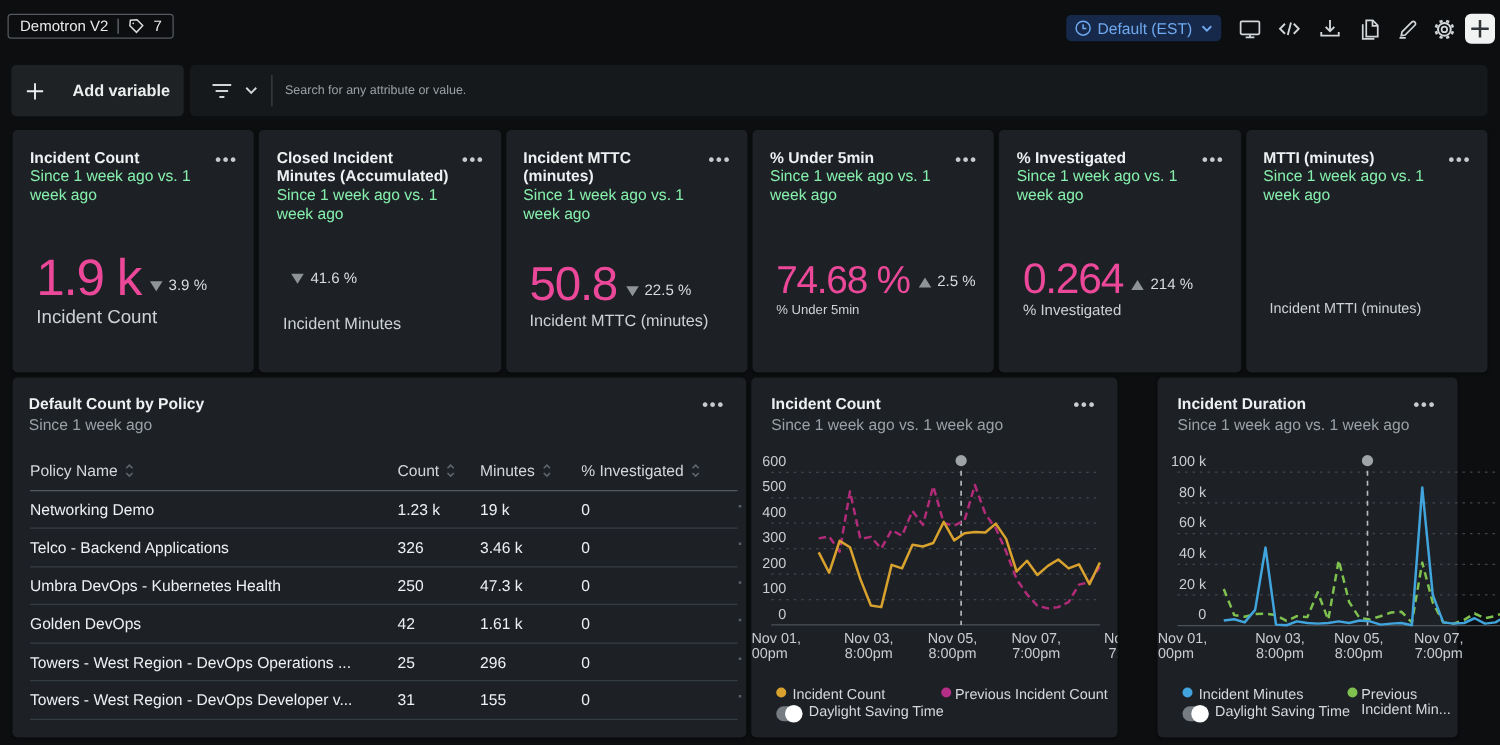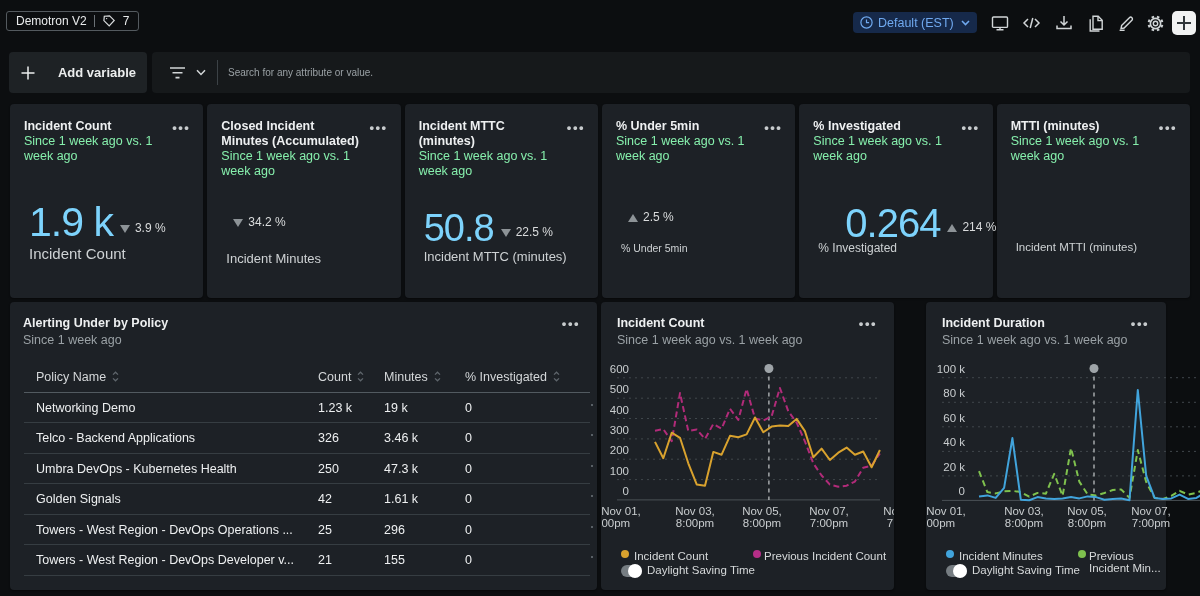--- a/index.html
+++ b/index.html
@@ -19,36 +19,36 @@
 .searchbar { position:absolute; left:152px; top:52px; width:1038px; height:41px; background:#16191b; border-radius:4px; display:flex; align-items:center; }
 .searchbar .vline { width:1px; height:25px; background:#3c4246; margin-left:11px; }
 .searchbar .ph { color:#9aa1a5; font-size:10px; margin-left:10px; }
 
 .kpirow { position:absolute; left:10px; top:104px; width:1180px; height:194px; display:grid; grid-template-columns:repeat(6,1fr); gap:4px; }
 .card { background:#1d2126; border-radius:4px; position:relative; box-shadow:0 1px 2px rgba(0,0,0,.45); }
 .card .tt { position:absolute; left:14px; top:15px; right:26px; font-size:12.5px; font-weight:bold; color:#eef0f1; line-height:15px; }
 .card .st { font-weight:normal; color:#86efac; }
 .card .dots { position:absolute; right:13px; top:16px; color:#c7cbcd; font-size:13px; font-weight:bold; letter-spacing:1.5px; }
 .vrow { position:absolute; left:19px; display:flex; align-items:flex-end; white-space:nowrap; }
-.vrow .num { color:#7dd3fc; letter-spacing:-1px; }
+.vrow .num { color:#ec4899; letter-spacing:-1px; }
 .tri-dn { width:0; height:0; border-left:5.5px solid transparent; border-right:5.5px solid transparent; border-top:8.5px solid #8d9397; margin:0 5px 8px 7px; }
 .tri-up { width:0; height:0; border-left:5.5px solid transparent; border-right:5.5px solid transparent; border-bottom:8.5px solid #8d9397; margin:0 5px 8px 7px; }
 .pct { color:#dadcdd; font-size:12px; margin-bottom:6px; }
 .vlabel { position:absolute; left:19px; color:#ced2d4; white-space:nowrap; }
 
 .panel { position:absolute; top:302px; height:288px; background:#1d2126; border-radius:4px; box-shadow:0 1px 2px rgba(0,0,0,.45); }
 .panel .tt { position:absolute; left:16px; top:14px; font-size:12.5px; font-weight:bold; color:#eef0f1; }
 .panel .st { position:absolute; left:16px; top:31px; font-size:12.5px; color:#9aa1a5; }
 .panel .dots { position:absolute; right:17px; top:14px; color:#c7cbcd; font-size:13px; font-weight:bold; letter-spacing:1.5px; }
 
 .thead { position:absolute; top:368px; font-size:12.5px; color:#d4d7d9; }
 .thead span, .trow span { white-space:nowrap; }
 .trow { position:absolute; font-size:12.5px; color:#eef0f1; }
 .tline { position:absolute; height:1px; background:#363d42; }
-.c1{left:36px;} .c2{left:318px;} .c3{left:384px;} .c4{left:465px;}
+.c1{left:24px;} .c2{left:318px;} .c3{left:384px;} .c4{left:465px;}
 
 .ldot { position:absolute; width:8px; height:8px; border-radius:50%; }
 .ltext { position:absolute; font-size:11.5px; color:#d6d9da; }
 .toggle { position:absolute; width:21px; height:12px; border-radius:6px; background:#767d82; }
 .toggle:after { content:""; position:absolute; right:0px; top:-1px; width:14px; height:14px; border-radius:50%; background:#ffffff; }
 </style>
 </head>
 <body>
 
 <div class="chip">
@@ -133,62 +133,63 @@
         <span class="tri-dn"></span>
         <span class="pct">3.9 %</span>
       </div>
 <div class="vlabel" style="top:141px;font-size:15px;">Incident Count</div>
     </div>
 <div class="card">
       <div class="tt">Closed Incident<br>Minutes (Accumulated)<br><span class="st">Since 1 week ago vs. 1<br>week ago</span></div>
       <div class="dots">•••</div>
 <div class="vrow" style="top:111px">
         <span class="tri-dn"></span>
-        <span class="pct">34.2 %</span>
+        <span class="pct">41.6 %</span>
       </div>
 <div class="vlabel" style="top:147px;font-size:13px;">Incident Minutes</div>
     </div>
 <div class="card">
       <div class="tt">Incident MTTC<br>(minutes)<br><span class="st">Since 1 week ago vs. 1<br>week ago</span></div>
       <div class="dots">•••</div>
 <div class="vrow" style="top:107px">
         <span class="num" style="font-size:38px;line-height:34px;">50.8</span>
         <span class="tri-dn"></span>
         <span class="pct">22.5 %</span>
       </div>
 <div class="vlabel" style="top:145px;font-size:13px;">Incident MTTC (minutes)</div>
     </div>
 <div class="card">
       <div class="tt">% Under 5min<br><span class="st">Since 1 week ago vs. 1<br>week ago</span></div>
       <div class="dots">•••</div>
 <div class="vrow" style="top:106px">
+        <span class="num" style="font-size:31px;line-height:28px;">74.68 %</span>
         <span class="tri-up"></span>
         <span class="pct">2.5 %</span>
       </div>
 <div class="vlabel" style="top:138px;font-size:10.5px;">% Under 5min</div>
     </div>
 <div class="card">
       <div class="tt">% Investigated<br><span class="st">Since 1 week ago vs. 1<br>week ago</span></div>
       <div class="dots">•••</div>
 <div class="vrow" style="top:102px">
-        <span class="num" style="font-size:40px;line-height:34px;margin-left:27px;">0.264</span>
+        <span class="num" style="font-size:34px;line-height:34px;">0.264</span>
         <span class="tri-up"></span>
         <span class="pct">214 %</span>
       </div>
 <div class="vlabel" style="top:137px;font-size:12px;">% Investigated</div>
     </div>
 <div class="card">
       <div class="tt">MTTI (minutes)<br><span class="st">Since 1 week ago vs. 1<br>week ago</span></div>
       <div class="dots">•••</div>
 <div class="vlabel" style="top:137px;font-size:11.5px;">Incident MTTI (minutes)</div>
     </div>
 </div>
 
 <div class="panel" style="left:10px; width:587px;">
-<div class="tt" style="left:13px;">Alerting Under by Policy</div>
+<div class="tt" style="left:13px;">Default Count by Policy</div>
 <div class="st" style="left:13px;">Since 1 week ago</div>
 <div class="dots">•••</div>
 </div>
 <div class="thead" style="top:370px;">
     <span class="abs c1">Policy Name<svg width="7" height="11" viewBox="0 0 7 11" style="margin-left:6px;vertical-align:-1px;" fill="none" stroke="#5f666c" stroke-width="1.3">
         <path d="M1 3.6 L3.5 1.2 L6 3.6"></path>
         <path d="M1 7.4 L3.5 9.8 L6 7.4"></path>
       </svg></span>
     <span class="abs c2">Count<svg width="7" height="11" viewBox="0 0 7 11" style="margin-left:6px;vertical-align:-1px;" fill="none" stroke="#5f666c" stroke-width="1.3">
         <path d="M1 3.6 L3.5 1.2 L6 3.6"></path>
@@ -219,36 +220,36 @@
   </div>
 <div class="tline" style="left:24px; top:453px; width:566px;"></div>
 <div class="trow" style="top:462px;">
     <span class="abs c1">Umbra DevOps - Kubernetes Health</span>
     <span class="abs c2">250</span>
     <span class="abs c3">47.3 k</span>
     <span class="abs c4">0</span>
   </div>
 <div class="tline" style="left:24px; top:483px; width:566px;"></div>
 <div class="trow" style="top:492px;">
-    <span class="abs c1">Golden Signals</span>
+    <span class="abs c1">Golden DevOps</span>
     <span class="abs c2">42</span>
     <span class="abs c3">1.61 k</span>
     <span class="abs c4">0</span>
   </div>
 <div class="tline" style="left:24px; top:514px; width:566px;"></div>
 <div class="trow" style="top:523px;">
     <span class="abs c1">Towers - West Region - DevOps Operations ...</span>
     <span class="abs c2">25</span>
     <span class="abs c3">296</span>
     <span class="abs c4">0</span>
   </div>
 <div class="tline" style="left:24px; top:544px; width:566px;"></div>
 <div class="trow" style="top:553px;">
     <span class="abs c1">Towers - West Region - DevOps Developer v...</span>
-    <span class="abs c2">21</span>
+    <span class="abs c2">31</span>
     <span class="abs c3">155</span>
     <span class="abs c4">0</span>
   </div>
 <div class="tline" style="left:24px; top:575px; width:566px;"></div>
 <div style="position:absolute;left:591px;top:404px;width:2px;height:2px;background:#596066;"></div>
 <div style="position:absolute;left:591px;top:434px;width:2px;height:2px;background:#596066;"></div>
 <div style="position:absolute;left:591px;top:465px;width:2px;height:2px;background:#596066;"></div>
 <div style="position:absolute;left:591px;top:495px;width:2px;height:2px;background:#596066;"></div>
 <div style="position:absolute;left:591px;top:526px;width:2px;height:2px;background:#596066;"></div>
 <div style="position:absolute;left:591px;top:556px;width:2px;height:2px;background:#596066;"></div>

